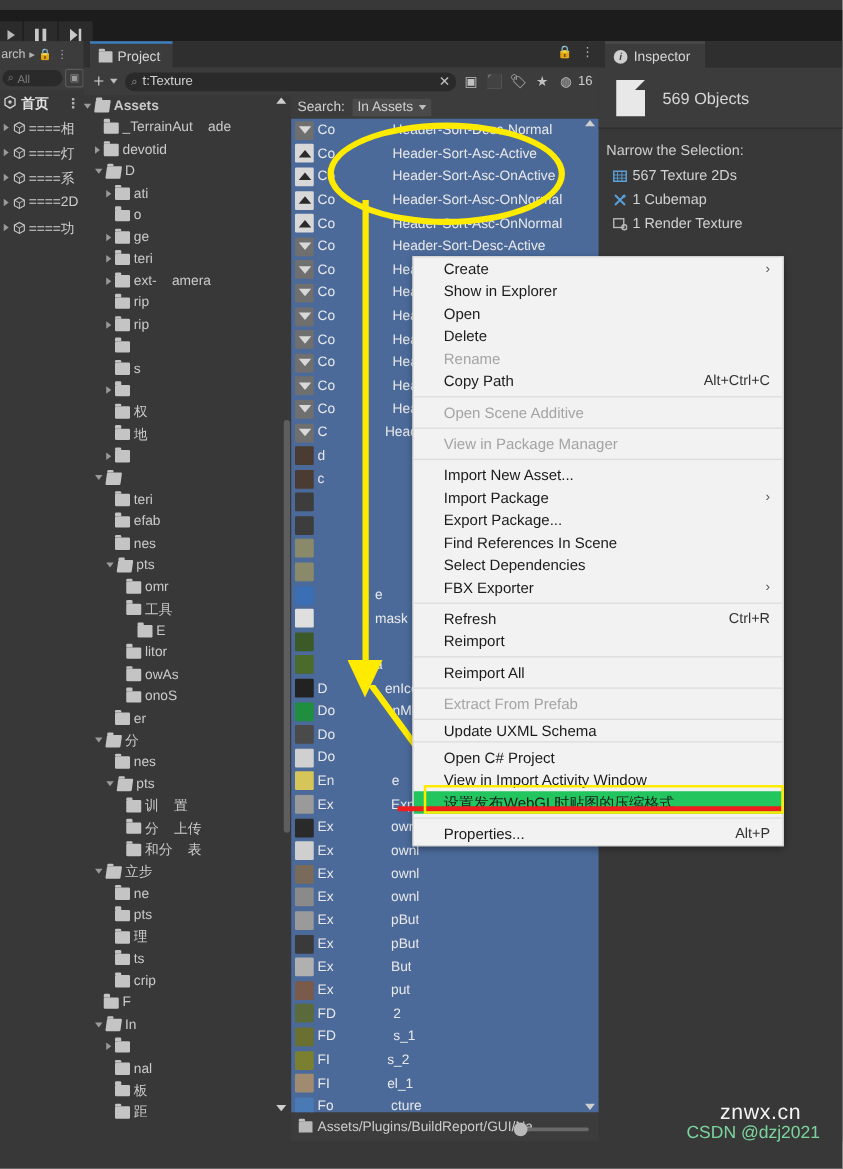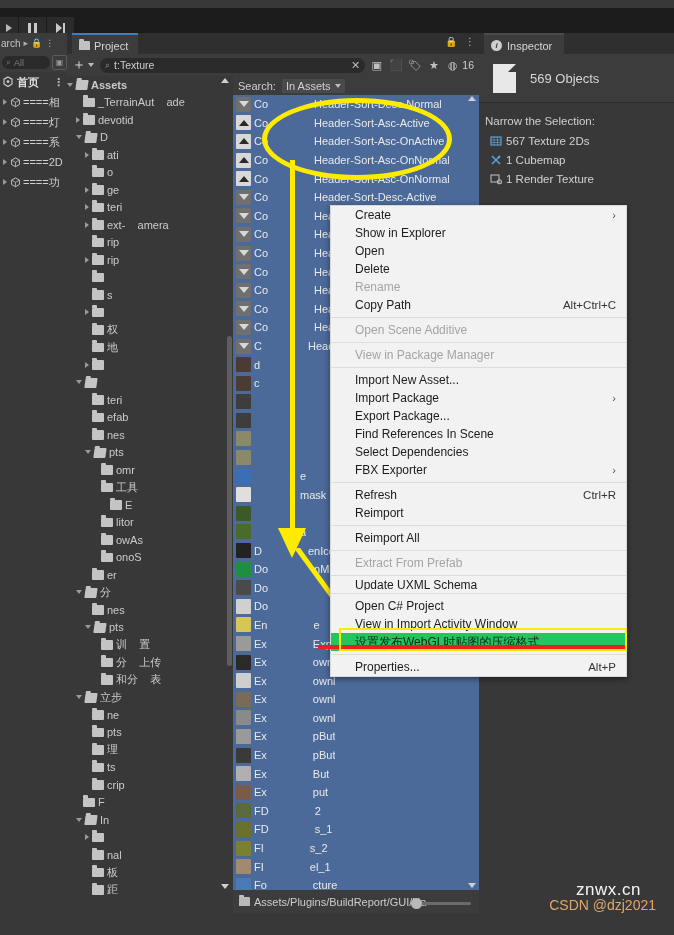--- a/index.html
+++ b/index.html
@@ -129,21 +129,21 @@
   
   .ellipse{position:absolute;left:262px;top:98px;width:180px;height:72px;border:5px solid #ffeb00;
            border-radius:50%;z-index:30;}
   .arrow1{position:absolute;z-index:31;}
   .yline{position:absolute;background:#ffeb00;z-index:31;}
   .redline{position:absolute;left:318px;top:645px;width:307px;height:4px;background:#f01d1d;z-index:45;}
   .hlbox{position:absolute;left:339px;top:628px;width:284px;height:19px;border:2px solid #ffeb00;z-index:46;}
 
   .wm1{position:absolute;right:33px;bottom:35px;color:#fff;font-size:17px;letter-spacing:.5px;
        font-family:"Liberation Sans",sans-serif;opacity:.95;z-index:50;}
-  .wm2{position:absolute;right:18px;bottom:22px;color:#fdba74;font-size:14px;z-index:49;opacity:.85;}
+  .wm2{position:absolute;right:18px;bottom:22px;color:#86efac;font-size:14px;z-index:49;opacity:.85;}
 </style>
 </head>
 <body>
 
 <div id="root">
 
   <div class="topbar">
     <div class="playgrp">
       <div class="pbtn first">
           <span class="glyph-play"></span>

